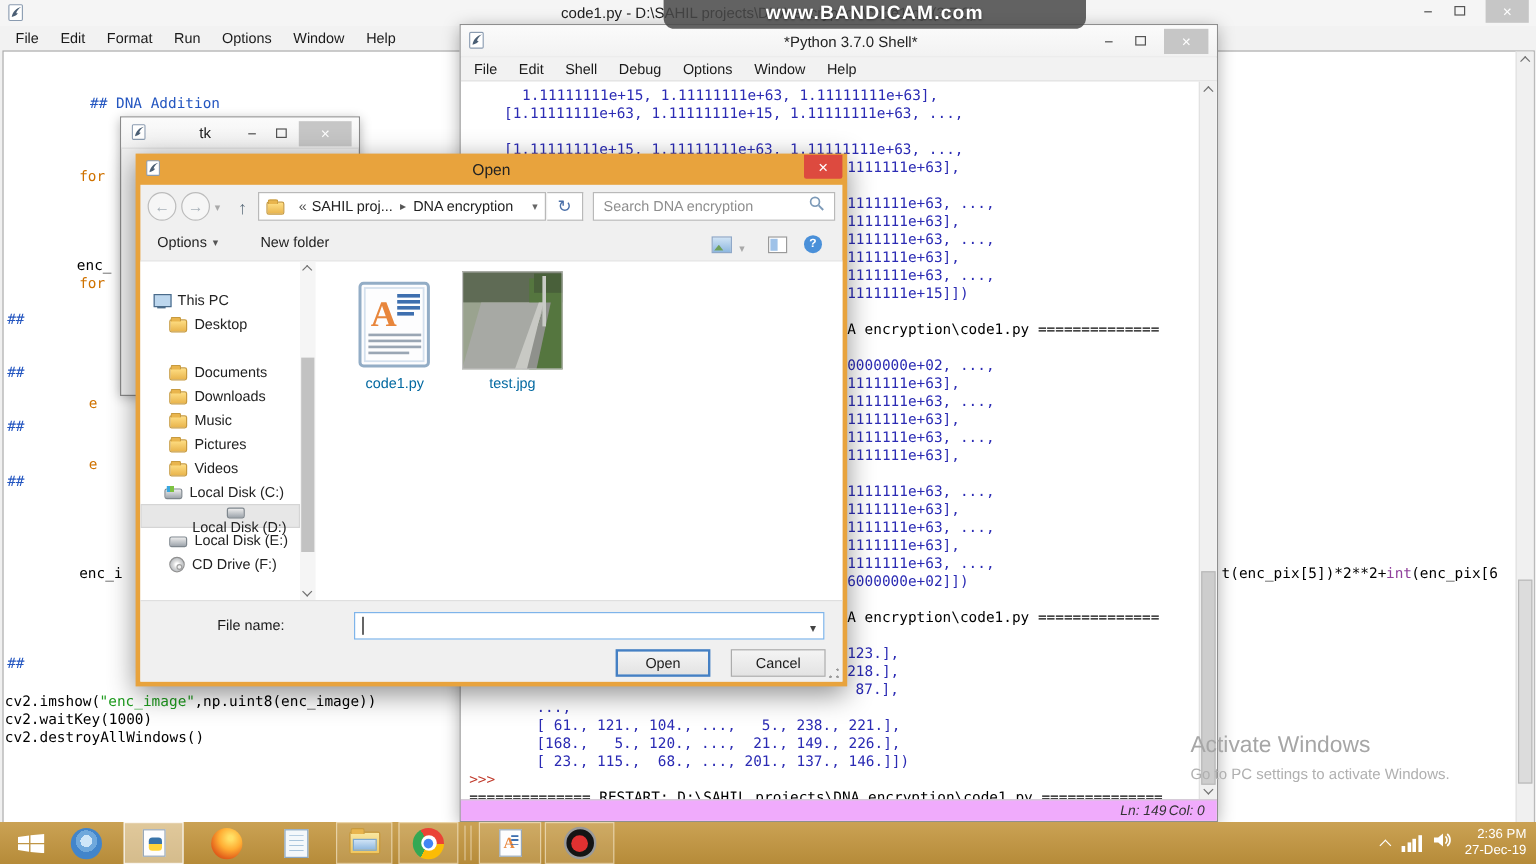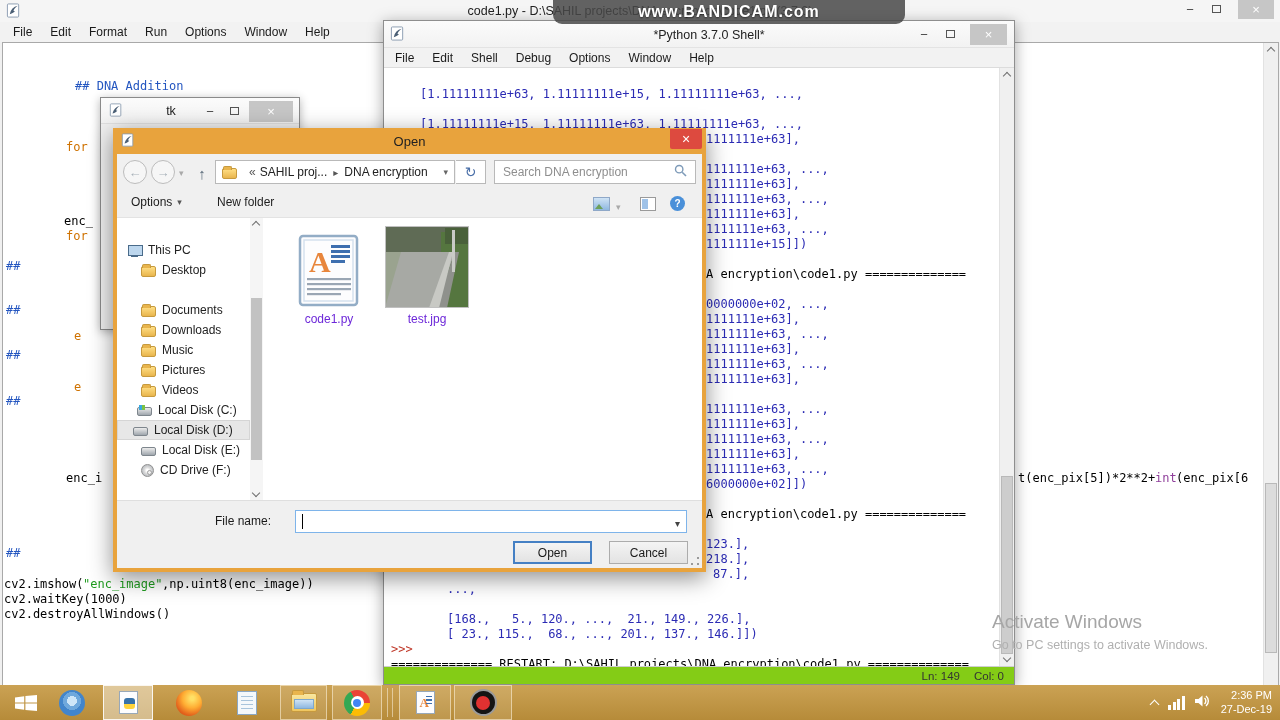--- a/index.html
+++ b/index.html
@@ -34,21 +34,21 @@
   #bandicam { position:absolute; left:553px; top:0; width:352px; height:24px; background:rgba(72,72,72,.85); border-radius:0 0 9px 9px; display:flex; align-items:center; justify-content:center; z-index:20; }
   #bandicam span { color:#fff; font-weight:bold; font-size:16px; letter-spacing:1px; text-shadow:0 1px 2px rgba(0,0,0,.5); }
 
   
   #shell { position:absolute; left:383px; top:20px; width:632px; height:665px; background:#fff; border:1px solid #8e8e8e; box-shadow:0 3px 14px rgba(0,0,0,.35); z-index:5; }
   #shell .bar-title { height:27px; border-bottom:1px solid #e3e3e3; }
   #shell .title-text { left:0; right:0; height:27px;margin-left:20px; }
   #shell .menubar { position:absolute; left:0; right:0; top:27px; height:20px; background:#f2f2f2; display:flex; align-items:center; padding-left:2px; border-bottom:1px solid #dcdcdc; }
   #shell .content { position:absolute; left:0; right:0; top:47px; bottom:18px; background:#fff; }
   .sline { position:absolute; white-space:pre; font-family:"DejaVu Sans Mono", monospace; font-size:12px; line-height:14px; color:#2b2bb4; }
-  #shell .statusbar { position:absolute; left:0; right:0; bottom:0; height:18px; background:#84cc16; border-top:1px solid #cfcfcf; display:flex; align-items:center; justify-content:flex-end; gap:14px; padding-right:10px; font-size:11.5px; color:#333; }
+  #shell .statusbar { position:absolute; left:0; right:0; bottom:0; height:18px; background:#f0abfc; border-top:1px solid #cfcfcf; display:flex; align-items:center; justify-content:flex-end; gap:2px; padding-right:10px; font-size:11.5px; color:#333;font-style:italic; }
 
   
   #tkwin { position:absolute; left:100px; top:97px; width:200px; height:233px; background:#f0f0f0; border:1px solid #8a8a8a; box-shadow:0 2px 9px rgba(0,0,0,.3); z-index:8; }
   #tkwin .bar-title { height:26px; border-bottom:1px solid #e0e0e0; }
   #tkwin .title-text { left:0; width:140px; height:26px; }
 
   
   #dlg { position:absolute; left:113px; top:128px; width:593px; height:444px; background:#e8a33d; box-shadow:0 6px 22px rgba(0,0,0,.45); z-index:10; }
   #dlg .dlg-title { position:absolute; left:0; right:0; top:0; height:26px; display:flex; align-items:center; justify-content:center; font-size:13px; color:#222; }
   #dlg .dlg-icon { position:absolute; left:8px; top:5px; }
@@ -94,24 +94,24 @@
   .ic-network::before { content:""; position:absolute; left:0; top:1px; width:9px; height:7px; background:#7fbfae; border:1px solid #3c6b5e; }
   .ic-network::after { content:""; position:absolute; left:6px; top:5px; width:9px; height:7px; background:#9fd0ea; border:1px solid #4a6b8a; }
   .side-scroll { position:absolute; left:133px; top:0; bottom:0; width:13px; background:#f5f5f5; }
   .side-scroll .a-up { position:absolute; top:4px; left:3px; }
   .side-scroll .a-dn { position:absolute; bottom:4px; left:3px; }
   .side-scroll .thumb { position:absolute; left:1px; right:1px; top:80px; height:162px; background:#c2c2c2; }
 
   .filearea { position:absolute; left:154px; right:0; top:0; bottom:0; }
   .tile { position:absolute; width:92px; text-align:center; }
   .tile .icon-wrap { height:84px; display:flex; align-items:flex-end; justify-content:center; }
-  .tile .flabel { font-size:12px; color:#6d28d9; margin-top:4px; }
+  .tile .flabel { font-size:12px; color:#0369a1; margin-top:4px; }
 
   .footrow { position:absolute; left:0; right:0; top:346px; bottom:0; background:#f0f0f0; border-top:1px solid #dfdfdf; }
-  .fn-label { position:absolute; left:80px; top:13px; width:92px; text-align:center; font-size:12px; color:#1a1a1a; }
+  .fn-label { position:absolute; left:64px; top:13px; width:92px; text-align:left; font-size:12px; color:#1a1a1a; }
   .fn-combo { position:absolute; left:178px; top:9px; width:392px; height:23px; background:#fff; border:1px solid #7eb4ea; }
   .fn-caret { position:absolute; left:6px; top:3px; width:1px; height:15px; background:#000; }
   .fn-dd { position:absolute; right:6px; top:7px; font-size:10px; color:#444; }
   .btn { position:absolute; top:40px; width:79px; height:23px; background:linear-gradient(#f4f4f4,#e3e3e3); border:1px solid #acacac; font-size:12px; color:#1a1a1a; display:flex; align-items:center; justify-content:center; }
   .btn.default { border:2px solid #4580c4; }
   .grip { position:absolute; right:3px; bottom:3px; width:8px; height:8px; background:
     radial-gradient(circle at 7px 1px,#9a9a9a 1px,transparent 1.2px),
     radial-gradient(circle at 7px 7px,#9a9a9a 1px,transparent 1.2px),
     radial-gradient(circle at 1px 7px,#9a9a9a 1px,transparent 1.2px); }
 
@@ -242,20 +242,21 @@
       <span class="menu-item">Window</span>
       <span class="menu-item">Help</span>
     </div>
   <div class="content">
 
     <div class="vscroll">
       <span class="chev up a-up"></span>
       <span class="chev down a-dn"></span>
       <div class="thumb" style="top:408px;height:178px;"></div>
     </div>
+  <span class="sline" style="left: 51px; top: 4px;">1.11111111e+15, 1.11111111e+63, 1.11111111e+63],</span>
       <span class="sline" style="left: 36px; top: 19px;">[1.11111111e+63, 1.11111111e+15, 1.11111111e+63, ...,</span>
       <span class="sline" style="left: 36px; top: 49px;">[1.11111111e+15, 1.11111111e+63, 1.11111111e+63, ...,</span>
       <span class="sline" style="left: 322px; top: 64px;">1111111e+63],</span>
       <span class="sline" style="left: 322px; top: 94px;">1111111e+63, ...,</span>
       <span class="sline" style="left: 322px; top: 109px;">1111111e+63],</span>
       <span class="sline" style="left: 322px; top: 124px;">1111111e+63, ...,</span>
       <span class="sline" style="left: 322px; top: 139px;">1111111e+63],</span>
       <span class="sline" style="left: 322px; top: 154px;">1111111e+63, ...,</span>
       <span class="sline" style="left: 322px; top: 169px;">1111111e+15]])</span>
       <span class="sline" style="left: 322px; top: 199px; color: rgb(0, 0, 0);">A encryption\code1.py ==============</span>
@@ -269,20 +270,21 @@
       <span class="sline" style="left: 322px; top: 349px;">1111111e+63],</span>
       <span class="sline" style="left: 322px; top: 364px;">1111111e+63, ...,</span>
       <span class="sline" style="left: 322px; top: 379px;">1111111e+63],</span>
       <span class="sline" style="left: 322px; top: 394px;">1111111e+63, ...,</span>
       <span class="sline" style="left: 322px; top: 409px;">6000000e+02]])</span>
       <span class="sline" style="left: 322px; top: 439px; color: rgb(0, 0, 0);">A encryption\code1.py ==============</span>
       <span class="sline" style="left: 322px; top: 469px;">123.],</span>
       <span class="sline" style="left: 322px; top: 484px;">218.],</span>
       <span class="sline" style="left: 329px; top: 499px;">87.],</span>
       <span class="sline" style="left: 63px; top: 514px;">...,</span>
+      <span class="sline" style="left: 63px; top: 529px;">[ 61., 121., 104., ...,   5., 238., 221.],</span>
       <span class="sline" style="left: 63px; top: 544px;">[168.,   5., 120., ...,  21., 149., 226.],</span>
       <span class="sline" style="left: 63px; top: 559px;">[ 23., 115.,  68., ..., 201., 137., 146.]])</span>
       <span class="sline" style="left: 7px; top: 574px; color: rgb(192, 58, 43);">&gt;&gt;&gt; </span>
       <span class="sline" style="left: 7px; top: 589px; color: rgb(0, 0, 0);">============== RESTART: D:\SAHIL projects\DNA encryption\code1.py ==============</span>
     </div>
   <div class="statusbar">
     <span>Ln: 149</span>
     <span>Col: 0</span>
   </div>
 </div>
@@ -384,21 +386,21 @@
             <span class="s-label">Pictures</span>
           </div>
           <div class="side-item" style="padding-left: 24px;">
             <span class="s-ic ic-folder"></span>
             <span class="s-label">Videos</span>
           </div>
           <div class="side-item" style="padding-left: 20px;">
             <span class="s-ic ic-disk-c"></span>
             <span class="s-label">Local Disk (C:)</span>
           </div>
-          <div class="side-item selected" style="padding-left: 16px;">
+          <div class="side-item selected" style="padding-left: 32px; flex-direction: column;">
             <span class="s-ic ic-disk"></span>
             <span class="s-label">Local Disk (D:)</span>
           </div>
           <div class="side-item" style="padding-left: 24px;">
             <span class="s-ic ic-disk"></span>
             <span class="s-label">Local Disk (E:)</span>
           </div>
           <div class="side-item" style="padding-left: 24px;">
             <span class="s-ic ic-cd"></span>
             <span class="s-label">CD Drive (F:)</span>

